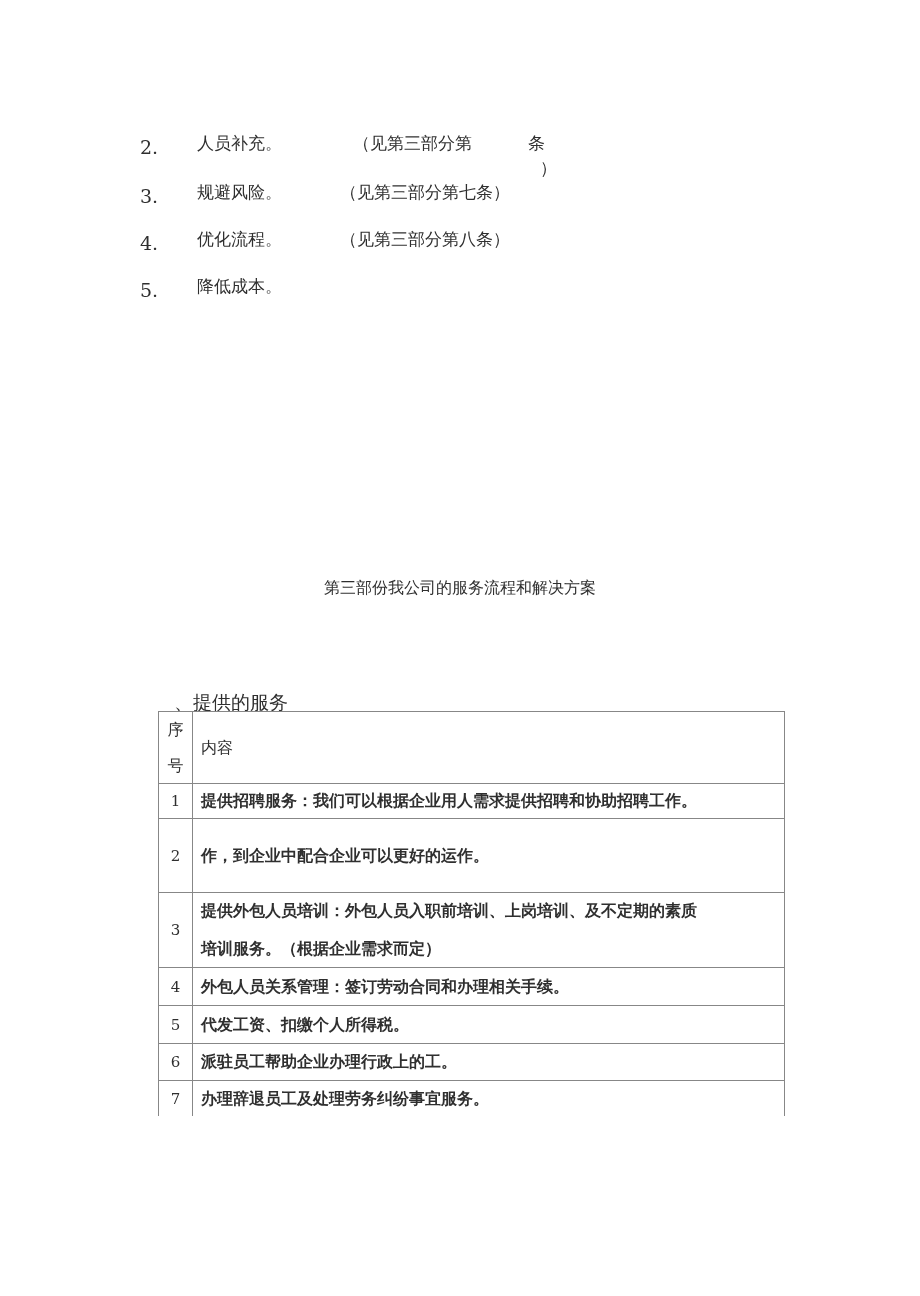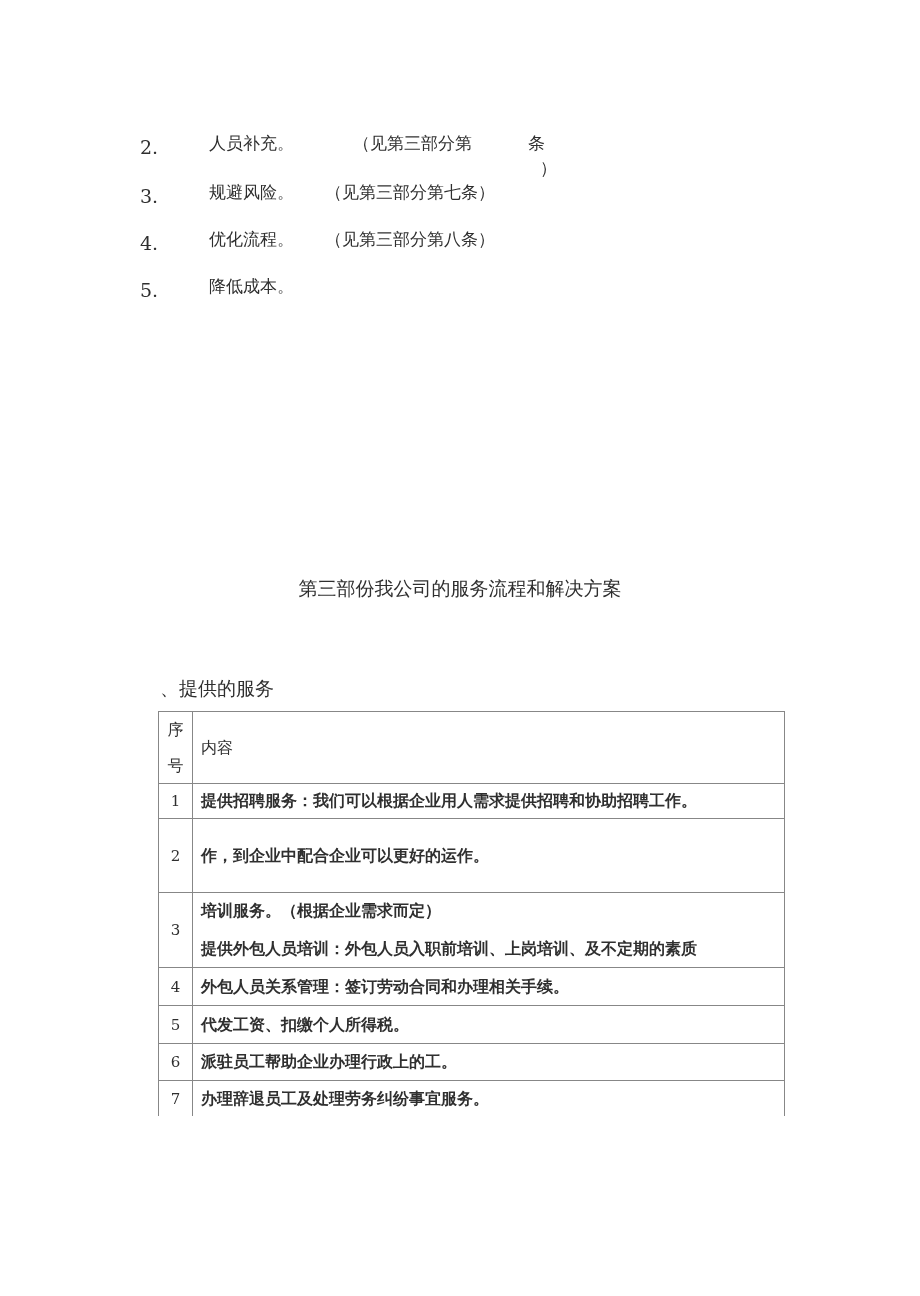--- a/index.html
+++ b/index.html
@@ -13,35 +13,35 @@
   .doc { position: absolute; top: 0; left: 0; width: 920px; height: 1296px; }
 
   
   .li { position: absolute; left: 0; width: 920px; height: 24px; white-space: nowrap; }
   .li-0 { top: 131px; }
   .li-1 { top: 180px; }
   .li-2 { top: 227px; }
   .li-3 { top: 274px; }
   .li span { position: absolute; top: 0; font-size: 17px; line-height: 24px; }
   .li .li-num  { left: 140px; top: 6px; font-size: 19px; line-height: 20px; }
-  .li .li-title { left: 197px; margin-left: 12px; }
-  .li .li-ref  { left: 325px; }
+  .li .li-title { left: 197px; }
+  .li .li-ref  { left: 340px; }
   .li-0 .li-ref { left: 353px; }
   .li .li-tail { left: 528px; }
   .ref-close { position: absolute; left: 540px; top: 156px; font-size: 17px; line-height: 24px; }
 
   
   .part-title {
     position: absolute; top: 575px; left: 0; width: 920px;
-    text-align: center; font-size: 19px; line-height: 26px;
+    text-align: center; font-size: 16px; line-height: 26px;
     font-weight: normal; margin: 0;
   }
   .services-title {
     position: absolute; top: 671px; left: 156px;
-    font-size: 19px; line-height: 26px; font-weight: normal; margin: 4px;
+    font-size: 19px; line-height: 26px; font-weight: normal; margin: 18px;
     white-space: nowrap;
   }
 
   
   .tbl {
     position: absolute; left: 158px; top: 711px;
     width: 627px; height: 405px;
     box-sizing: border-box;
     border-top: 1px solid #878787;
     border-left: 1px solid #878787;
@@ -137,22 +137,22 @@
     <div class="trow r2">
       <div class="cnum">2</div>
       <div class="ccontent">
         <div class="ln">作，到企业中配合企业可以更好的运作。</div>
       </div>
     </div>
 
     <div class="trow r3">
       <div class="cnum">3</div>
       <div class="ccontent">
+        <div class="ln">提供外包人员培训：外包人员入职前培训、上岗培训、及不定期的素质</div>
         <div class="ln">培训服务。（根据企业需求而定）</div>
-        <div class="ln">提供外包人员培训：外包人员入职前培训、上岗培训、及不定期的素质</div>
       </div>
     </div>
 
     <div class="trow r4">
       <div class="cnum">4</div>
       <div class="ccontent">
         <div class="ln">外包人员关系管理：签订劳动合同和办理相关手续。</div>
       </div>
     </div>
 

